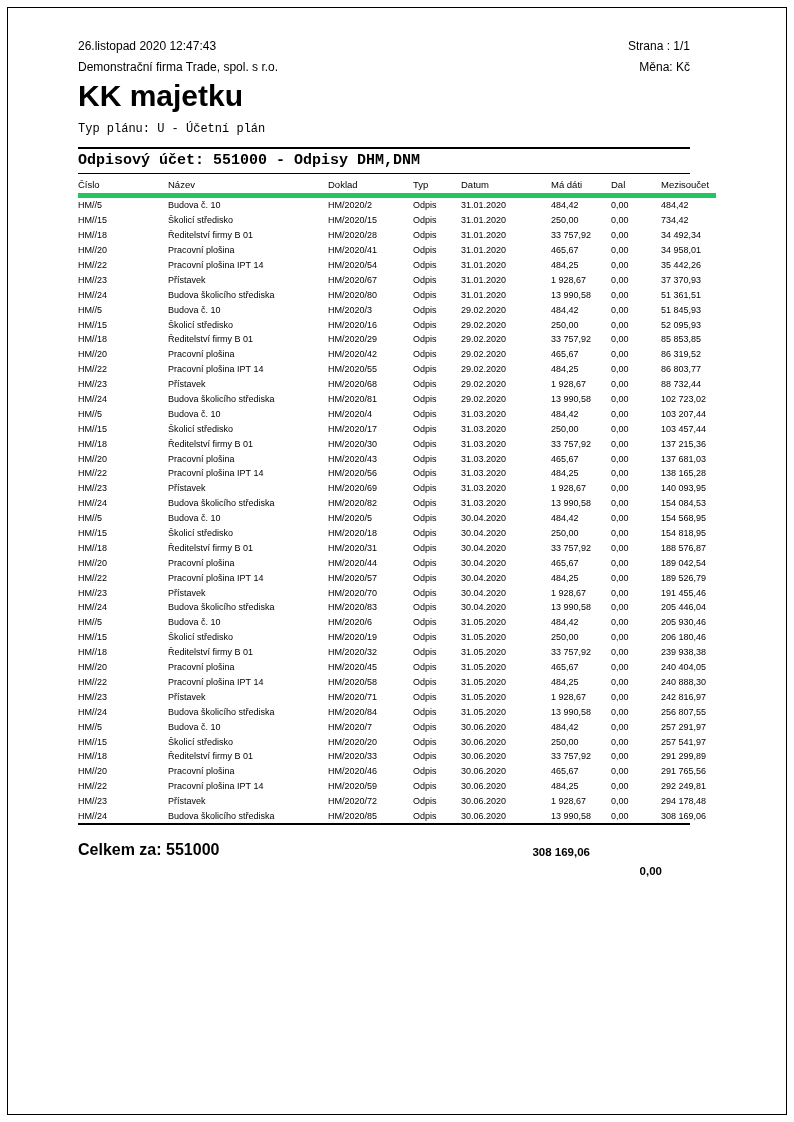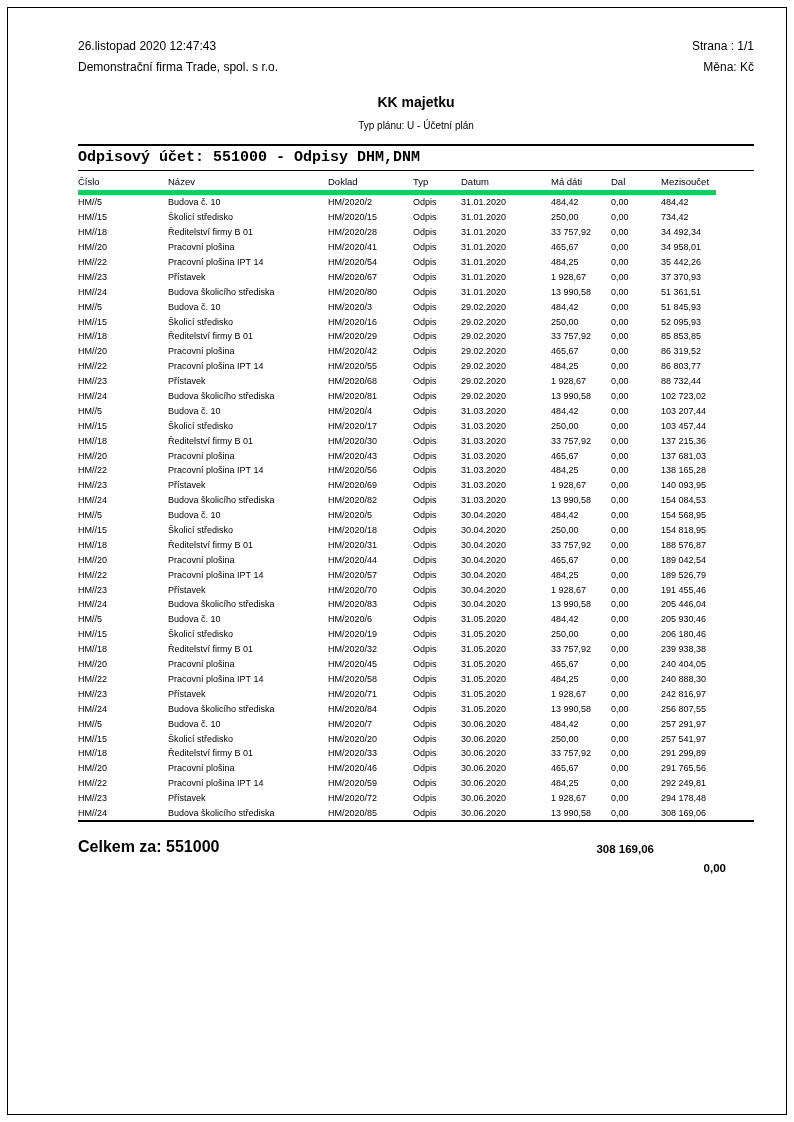--- a/index.html
+++ b/index.html
@@ -1,23 +1,23 @@
 <!DOCTYPE html>
 <html><head>
 <meta charset="utf-8">
 <style>
   html, body { margin: 0; padding: 0; background: #fff; }
   body { font-family: "Liberation Sans", "DejaVu Sans", sans-serif; color: #000; }
   .sheet { position: relative; width: 794px; height: 1122px; background: #fff; overflow: hidden; }
   .frame { position: absolute; inset: 7px; border: 1px solid #000; pointer-events: none; }
-  .content { position: relative; padding: 36px 40px 0 78px; }
+  .content { position: relative; padding: 36px 104px 0 78px; }
 
   .meta-row { display: flex; justify-content: space-between; font-size: 12px; line-height: 21px; }
-  .report-title { text-align: center; font-size: 14px; font-weight: bold; margin: 16px 0 8px 0; }
-  .sub { text-align: center; font-size: 10px; line-height: 16px; }
+  .report-title { font-size: 30px; font-weight: bold; margin: 1px 0 8px 0; }
+  .sub { font-size: 12px; line-height: 16px; font-family: Liberation Mono, monospace; }
 
   .rule-thick { border-top: 2px solid #000; margin-top: 10px; }
   .rule-thin  { border-top: 1px solid #000; }
 
   .section-title { font-size: 15px; font-weight: bold; margin: 0; padding: 3px 0 4px 0; font-family: Liberation Mono, monospace; }
 
   table.report { width: 638px; border-collapse: collapse; table-layout: fixed; margin-top: 2px; }
   table.report th, table.report td {
     font-size: 9px; font-weight: normal; padding: 0;
     white-space: nowrap; overflow: visible; text-align: left; vertical-align: middle;

